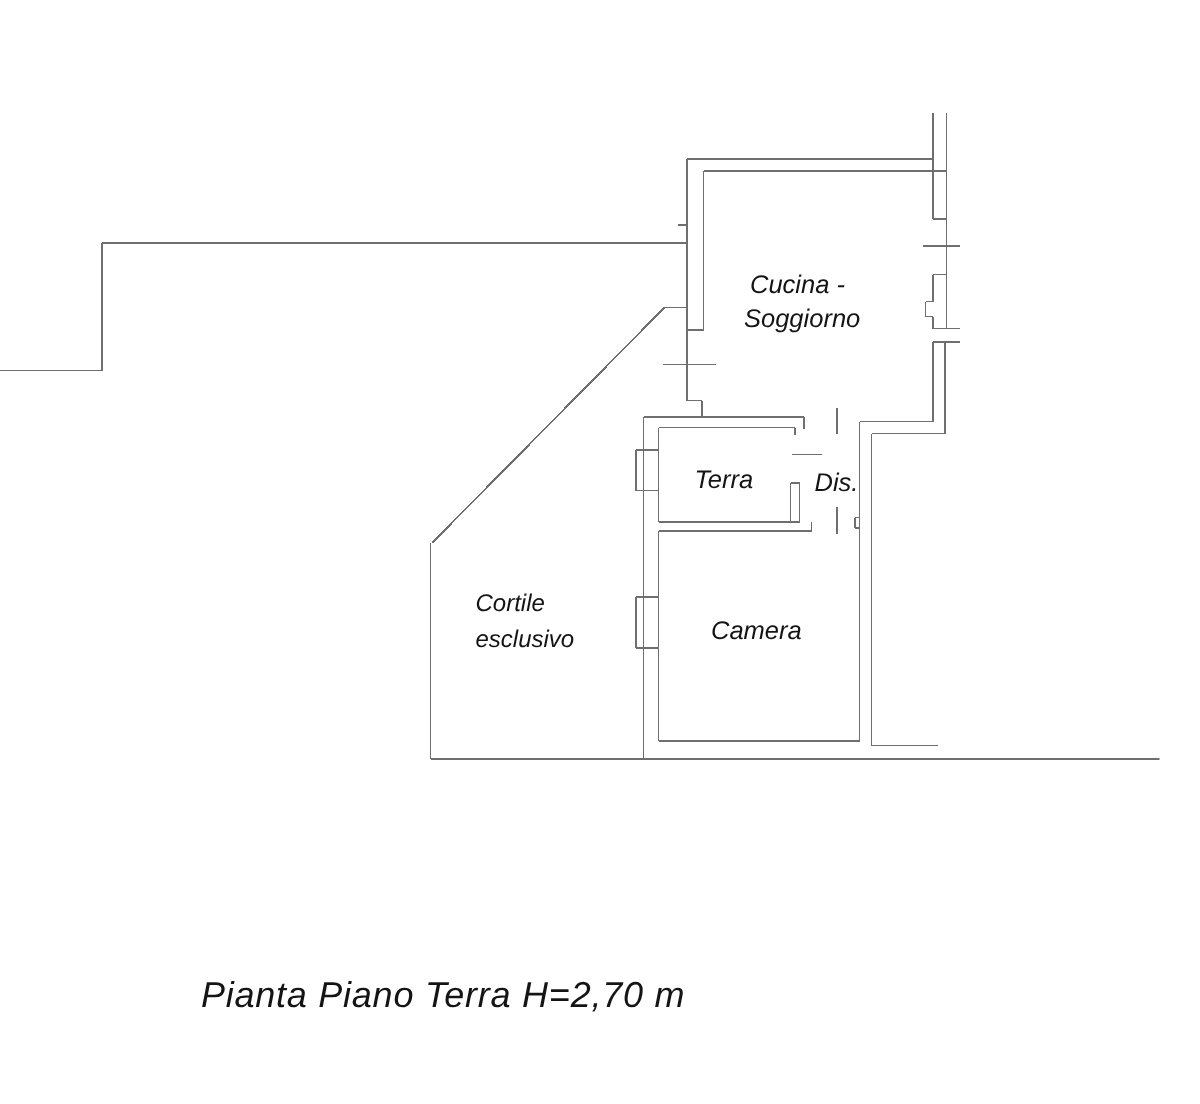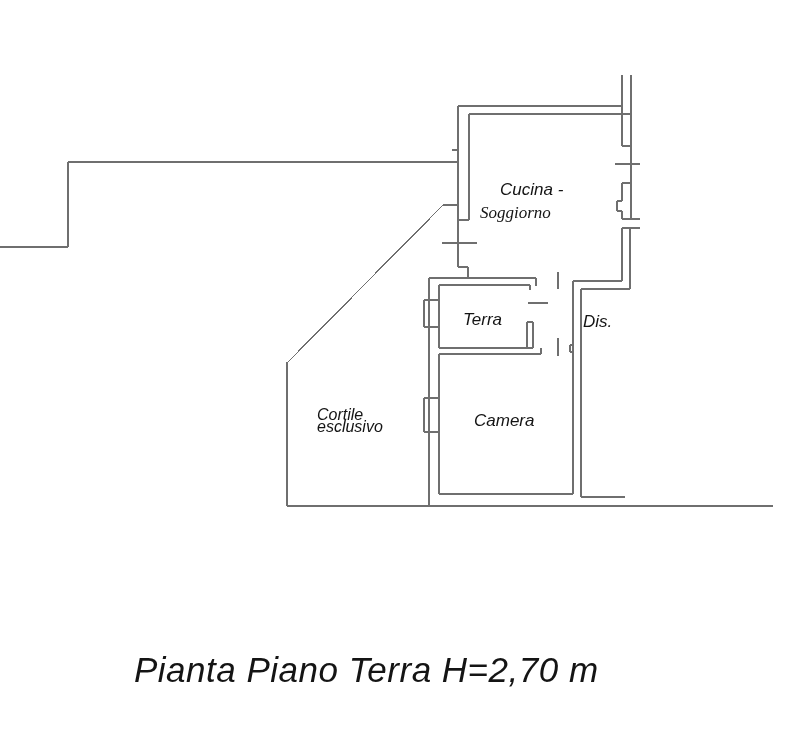--- a/index.html
+++ b/index.html
@@ -14,21 +14,21 @@
   .plan svg path{fill:none;stroke:var(--line,#6f6f6f);stroke-width:1.2;}
   .lbl{
     position:absolute;
     font-style:italic;
     color:var(--text,#141414);
     white-space:nowrap;
     line-height:1;
   }
   .lbl-room{font-size:17px;}
   .lbl-cortile{font-size:16px;}
-  .lbl-caption{font-size:35px;letter-spacing:0.5px;}
+  .lbl-caption{font-size:24px;letter-spacing:0.5px;}
 </style>
 </head>
 <body>
 
 <div class="plan" style="--line: #6f6f6f; --text: #141414; --bg: #ffffff;">
 
   <svg width="800" height="736" viewBox="0 0 800 736" shape-rendering="crispEdges">
 
     <path d="M0,247 H68 M68,162 V247 M68,162 H458"></path>
 
@@ -58,25 +58,25 @@
 
     <path d="M424,300 V327 M424,300 H439 M424,327 H439
              M424,398 V432 M424,398 H439 M424,432 H439"></path>
 
     <path d="M528,303 H548 M570,345 H573 M570,345 V352 M570,352 H573"></path>
 
     <path d="M558,272 V289 M558,338 V356"></path>
   </svg>
 
   <div class="lbl lbl-room" style="left:500px;top:181px;">Cucina -</div>
-  <div class="lbl lbl-room" style="left:480px;top:204px;font-family:Liberation Serif, serif;">Soggiorno</div>
+  <div class="lbl lbl-room" style="left:496px;top:204px;">Soggiorno</div>
 
   <div class="lbl lbl-room" style="left:463px;top:311px;">Terra</div>
 
-  <div class="lbl lbl-room" style="left:543px;top:313px;margin-left:40px;">Dis.</div>
+  <div class="lbl lbl-room" style="left:543px;top:313px;">Dis.</div>
 
   <div class="lbl lbl-room" style="left:474px;top:412px;font-style:italic;">Camera</div>
 
-  <div class="lbl lbl-cortile" style="left:317px;top:395px;margin-top:12px;">Cortile</div>
+  <div class="lbl lbl-cortile" style="left:317px;top:395px;">Cortile</div>
   <div class="lbl lbl-cortile" style="left:317px;top:419px;">esclusivo</div>
 
   <div class="lbl lbl-caption" style="left:134px;top:652px;">Pianta Piano Terra H=2,70 m</div>
 </div>
 
 </body></html>

